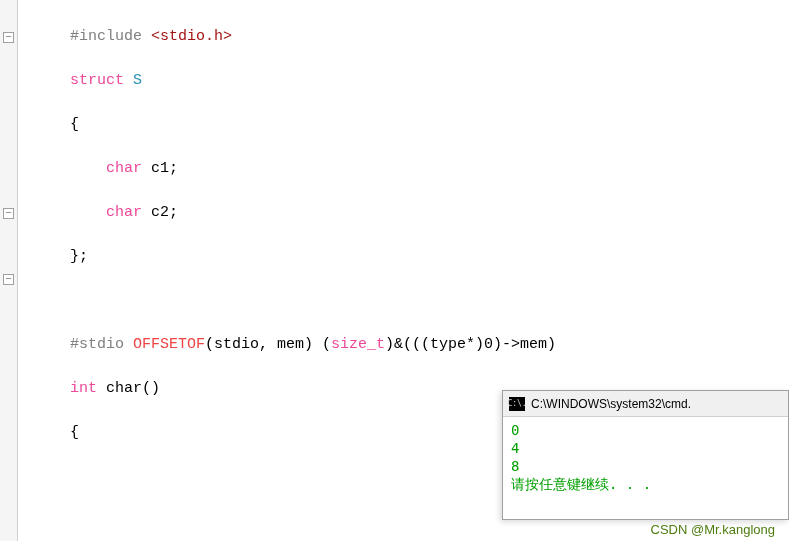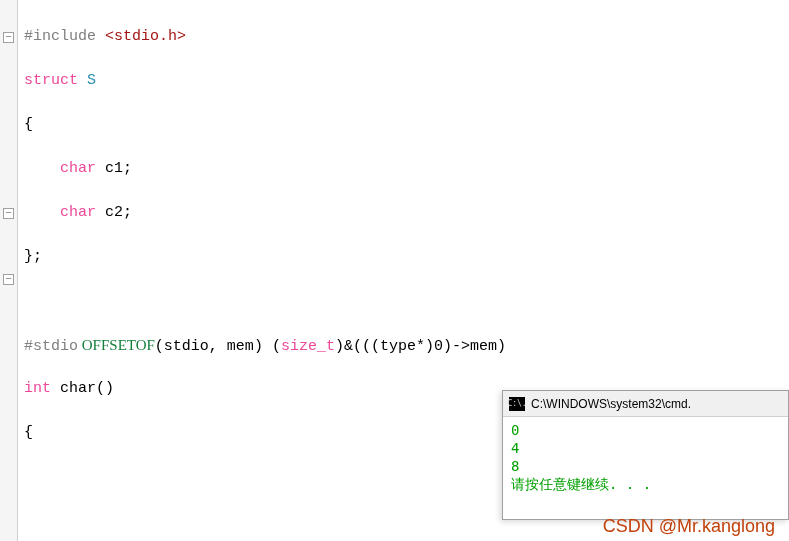--- a/index.html
+++ b/index.html
@@ -40,27 +40,28 @@
       justify-content: center;
       background: #fff;
       line-height: 1;
     }
     .code-area {
       flex: 1;
       padding: 4px 0 4px 6px;
       line-height: 22px;
       white-space: pre;
       position: relative;
+      margin-left: 46px;
     }
     .line { height: 22px; }
     .kw { color: #ec4899; }
     .type { color: #2b91af; }
     .pp { color: #808080; }
     .str { color: #a31515; }
-    .macro { color: #15803d; font-family: Liberation Serif, serif; }
+    .macro { color: #ef4444; }
     .console {
       position: absolute;
       right: 0;
       top: 390px;
       width: 287px;
       height: 130px;
       background: #fff;
       border: 1px solid #a0a0a0;
       box-shadow: -2px 2px 6px rgba(0,0,0,0.15);
     }
@@ -91,23 +92,23 @@
       padding: 4px 8px;
       font-family: SimSun, 'NSimSun', monospace;
       font-size: 14px;
       line-height: 18px;
       color: #00a000;
     }
     .watermark {
       position: absolute;
       right: 14px;
       bottom: 4px;
-      color: #c2410c;
+      color: #4d7c0f;
       font-family: Arial, sans-serif;
-      font-size: 18px;
+      font-size: 13px;
     }
   </style>
 </head>
 <body>
 
 <div class="editor">
   <div class="gutter">
     <div class="gutter-item"></div>
     <div class="gutter-item">
         <div class="fold-box">−</div>

